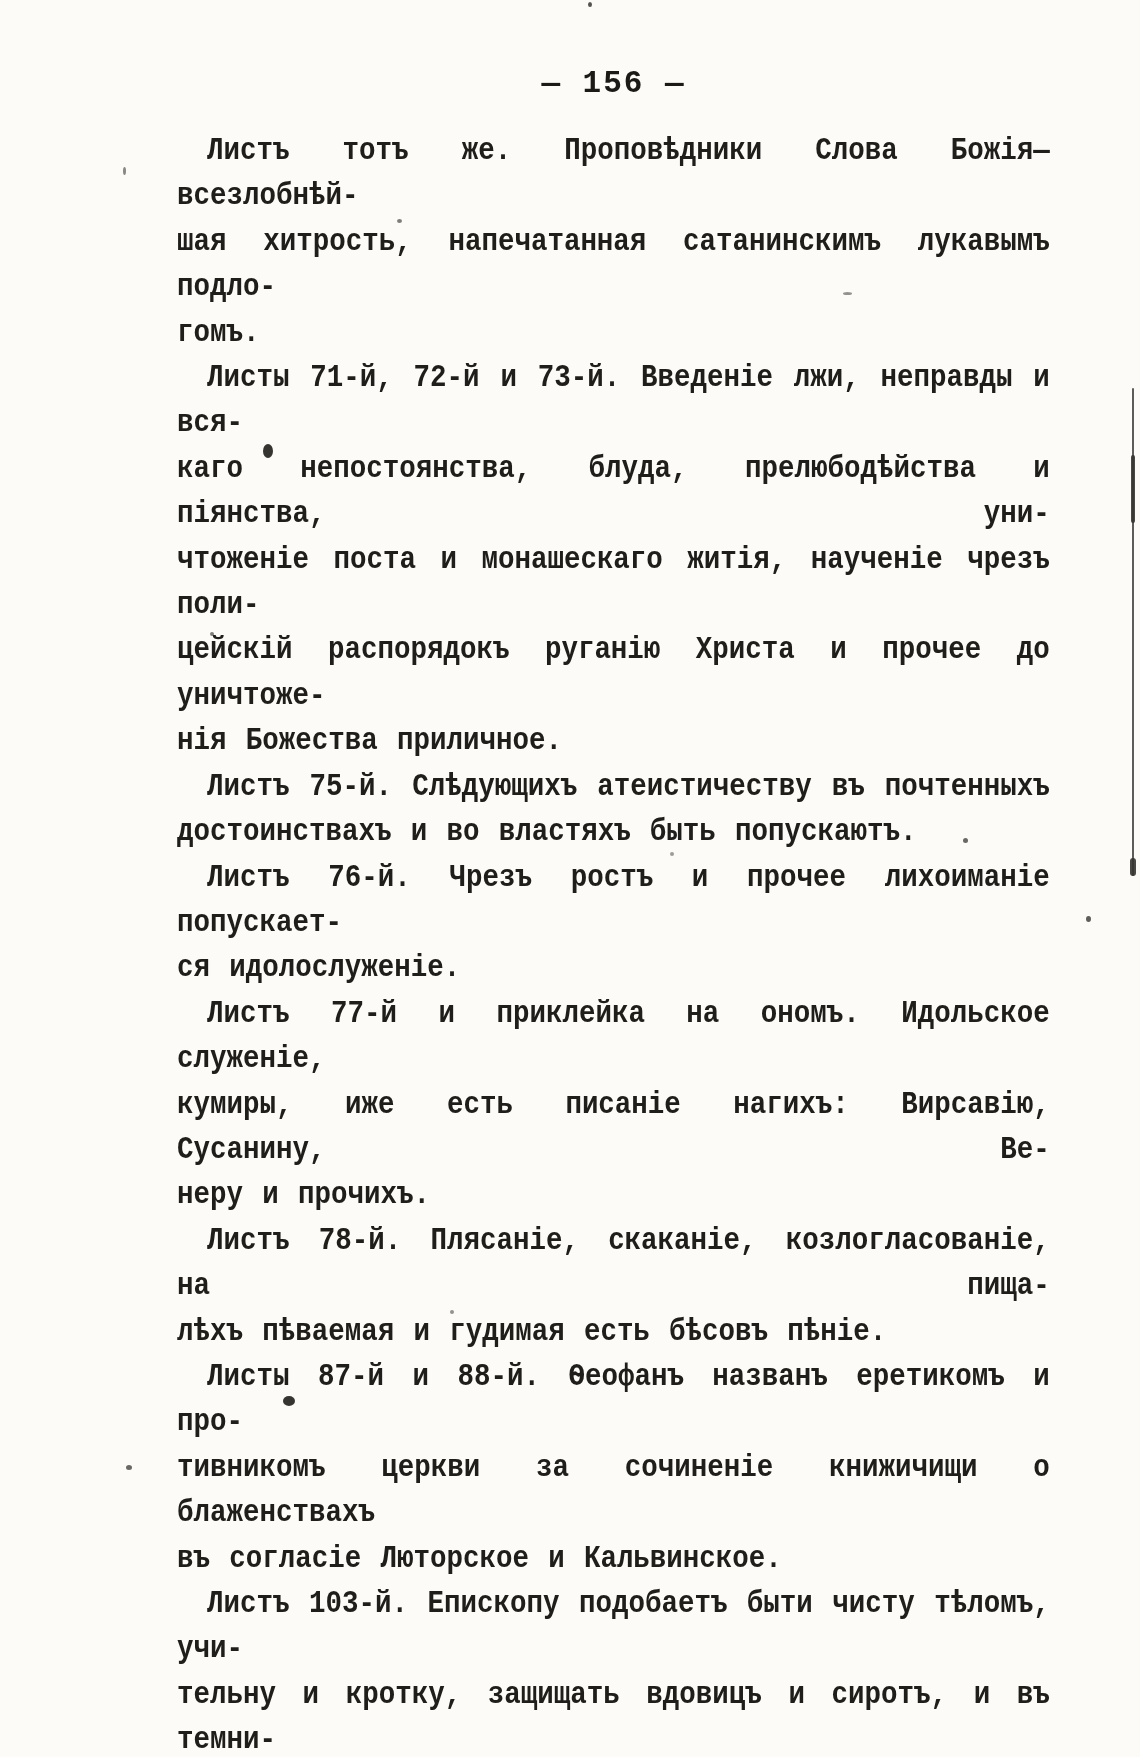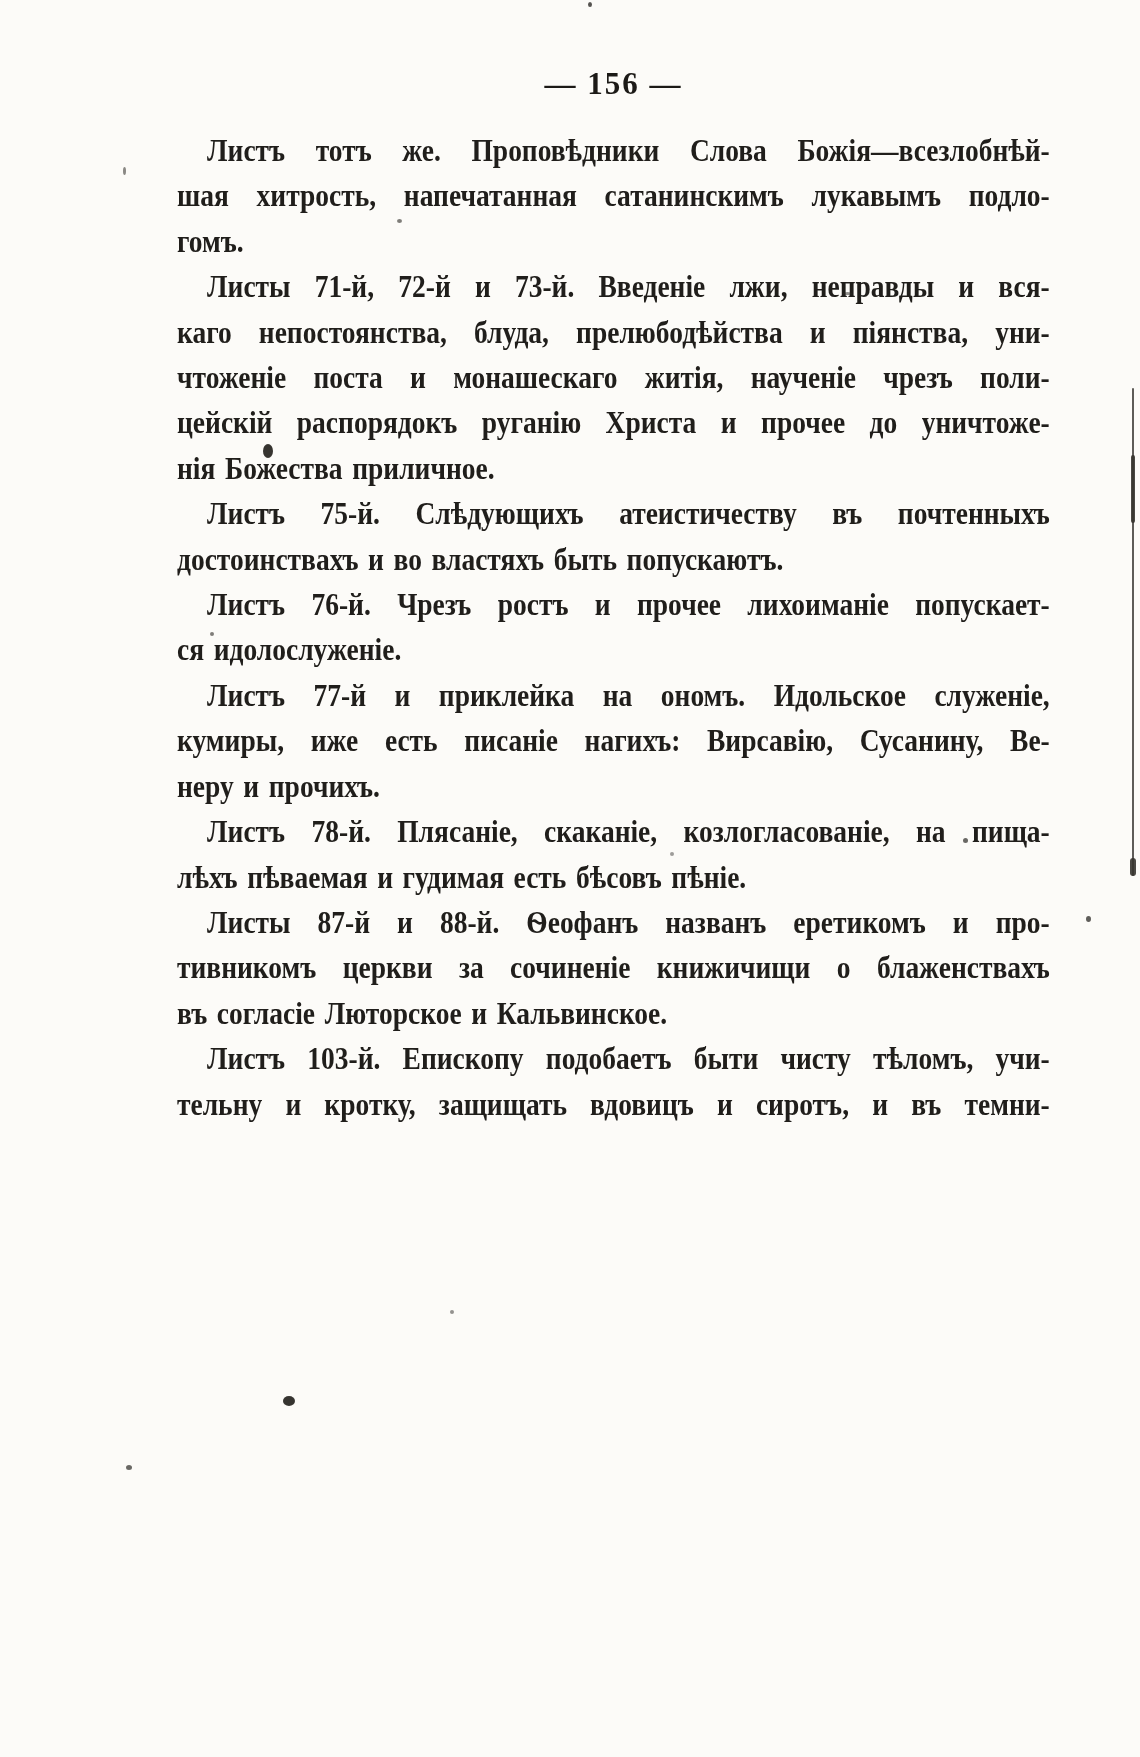--- a/index.html
+++ b/index.html
@@ -1,21 +1,21 @@
 <!DOCTYPE html>
 <html><head>
 <meta charset="utf-8">
 <style>
   html,body{margin:0;padding:0;}
   .page{
     position:relative;
     width:1140px;height:1757px;
     background:#fcfbf8;
     overflow:hidden;
-    font-family:Liberation Serif, serif;
+    font-family:Liberation Mono, monospace;
     color:#211f1c;
   }
   .page-header{
     position:absolute;
     left:177px;top:66px;width:873px;
     text-align:center;
     font-size:31px;font-weight:700;
     letter-spacing:2px;
     color:#1c1a17;
   }

